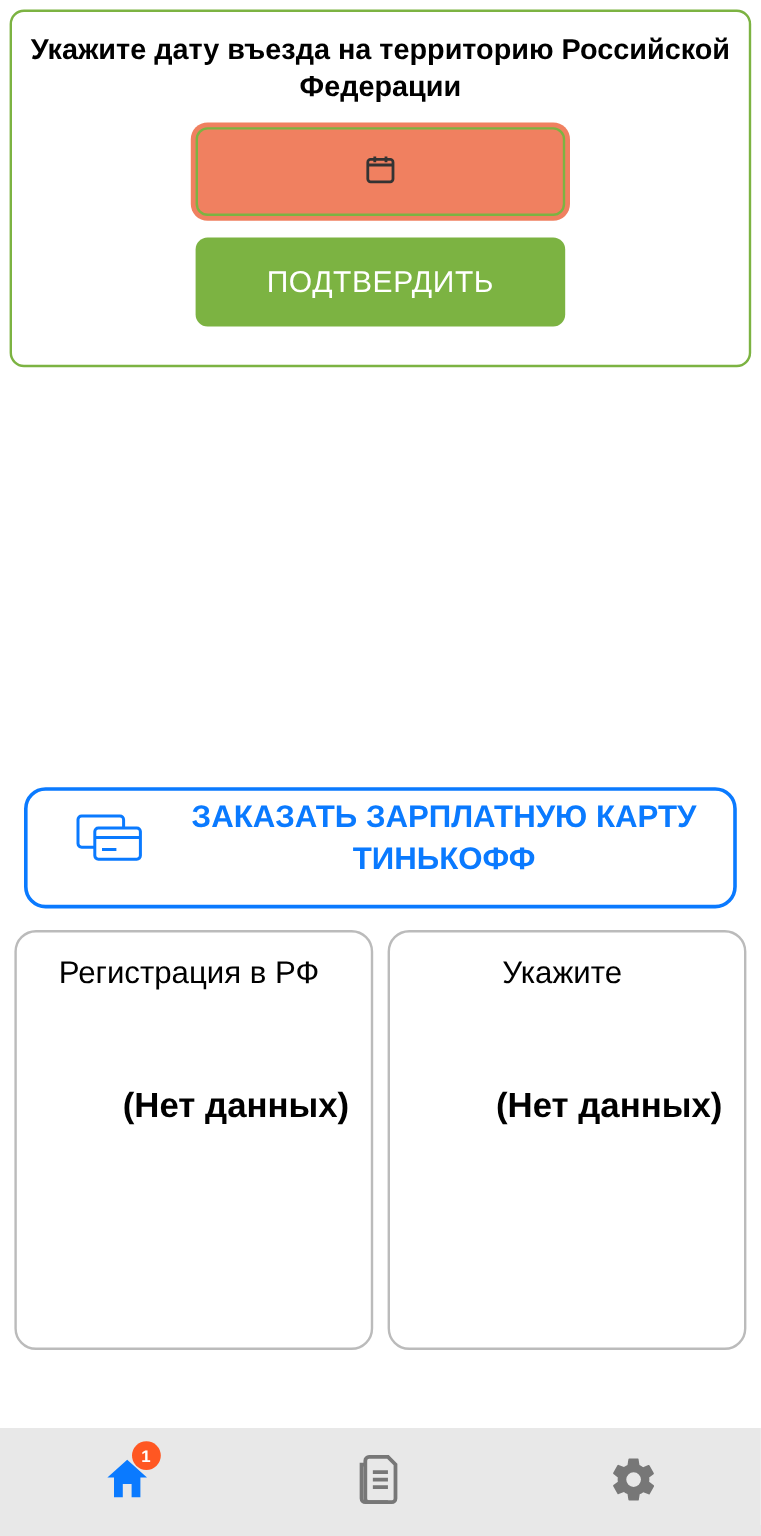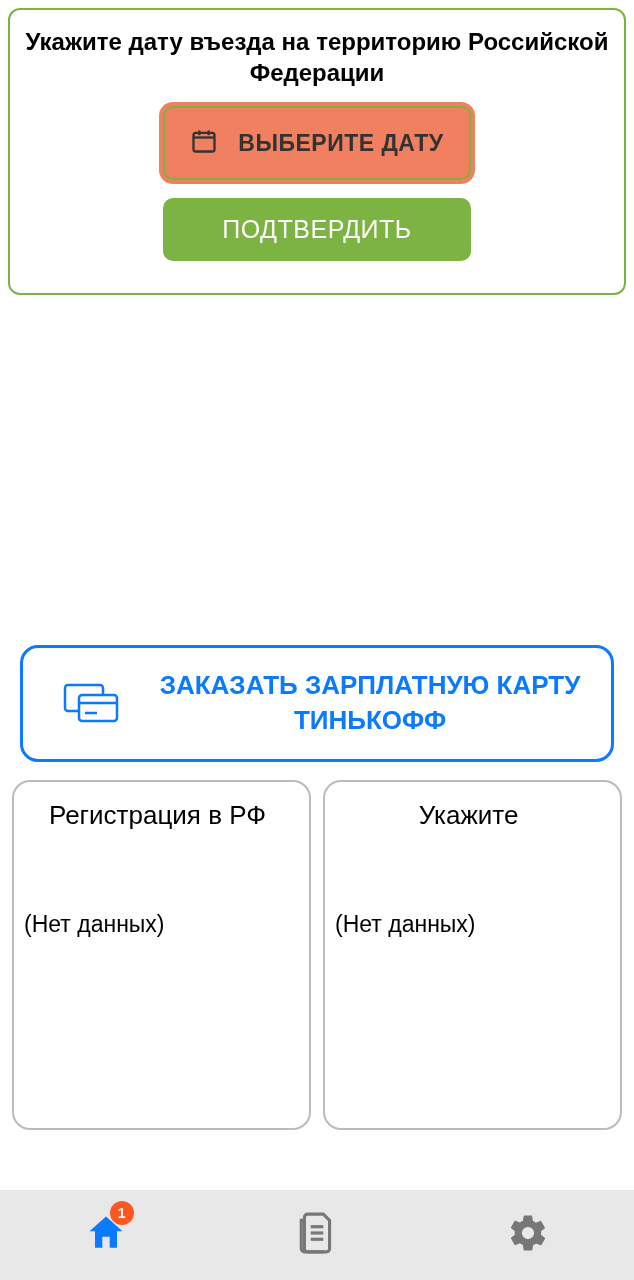--- a/index.html
+++ b/index.html
@@ -54,41 +54,41 @@
       font-weight: 700;
       color: #333;
       letter-spacing: 0.5px;
     }
     .confirm-button {
       display: flex;
       align-items: center;
       justify-content: center;
       margin: 0 auto;
       width: 308px;
-      height: 63px;
+      height: 74px;
       background: #7cb342;
       border: none;
       border-radius: 10px;
       cursor: pointer;
     }
     .confirm-button-label {
       font-size: 25px;
       font-weight: 400;
       color: #ffffff;
       letter-spacing: 0.5px;
     }
     .spacer {
       height: 330px;
     }
     .card-order {
       display: flex;
       align-items: center;
       gap: 30px;
       margin: 0 12px 18px 12px;
-      padding: 20px 20px 20px 40px;
+      padding: 4px 20px 20px 40px;
       border: 3px solid #0a7aff;
       border-radius: 18px;
       cursor: pointer;
     }
     .card-order-text {
       flex: 1;
       text-align: center;
       font-size: 26px;
       font-weight: 700;
       color: #0a7aff;
@@ -109,24 +109,24 @@
       flex-direction: column;
     }
     .info-card-title {
       font-size: 26px;
       font-weight: 400;
       color: #000;
       text-align: center;
       margin-bottom: 80px;
     }
     .info-card-value {
-      font-size: 23px;
-      font-weight: 400;
+      font-size: 29px;
+      font-weight: 700;
       color: #000;
-      text-align: left;
+      text-align: right;
     }
     .bottom-nav {
       height: 90px;
       background: #e8e8e8;
       display: flex;
       align-items: center;
       justify-content: space-around;
     }
     .nav-item {
       position: relative;
@@ -171,21 +171,20 @@
 
     <div class="date-button">
       <span>
         <svg class="calendar-icon" viewBox="0 0 24 24" fill="none" stroke="#333" stroke-width="2">
           <rect x="3" y="5" width="18" height="16" rx="2"></rect>
           <line x1="3" y1="9" x2="21" y2="9"></line>
           <line x1="8" y1="3" x2="8" y2="7"></line>
           <line x1="16" y1="3" x2="16" y2="7"></line>
         </svg>
       </span>
-      <span class="date-button-label">ВЫБЕРИТЕ ДАТУ</span>
     </div>
 
     <div class="confirm-button">
       <span class="confirm-button-label">ПОДТВЕРДИТЬ</span>
     </div>
   </div>
 
   <div class="spacer"></div>
 
   <div class="card-order">

